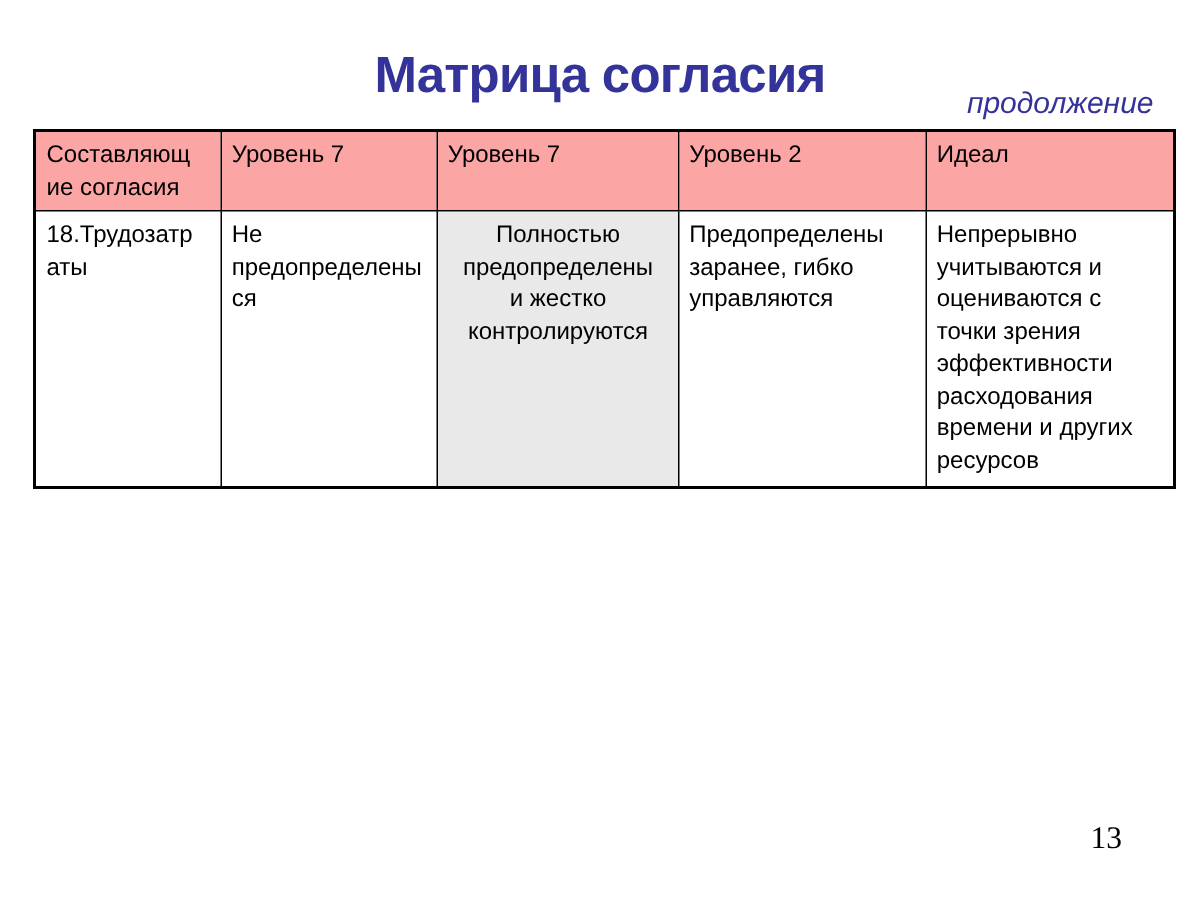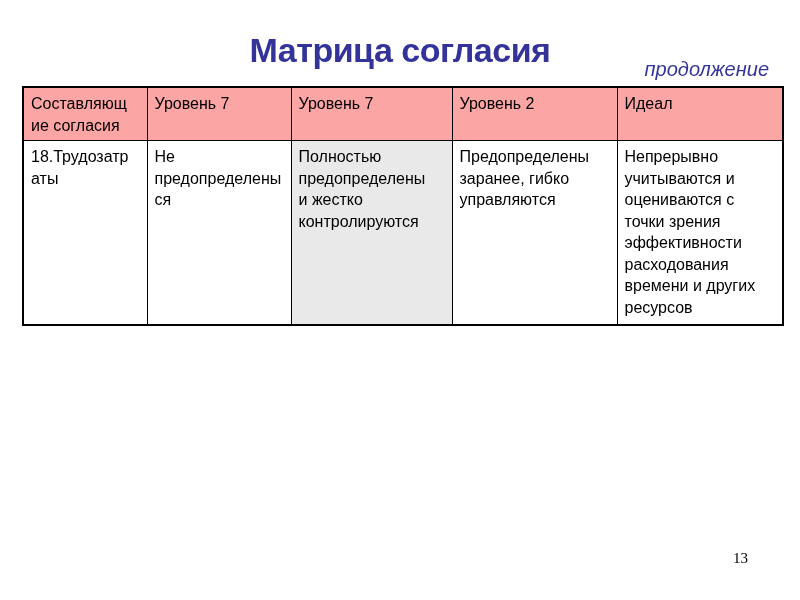--- a/index.html
+++ b/index.html
@@ -48,29 +48,29 @@
     text-align: left;
     padding: 5px 6px 4px 7px;
     font-size: 16px;
     line-height: 21.5px;
     font-weight: normal;
     color: #000000;
     white-space: pre-line;
     overflow: hidden;
   }
   table.matrix thead th { background: #fca5a5; }
-  table.matrix td.col-highlight { background: #e9e9e9; }
+  table.matrix td.col-highlight { background: #e9e9e9; text-align: center; }
   tr.header-row   { height: 50px; }
   tr.row-effort   { height: 184px; }
   tr.row-risk     { height: 220px; }
   .page-number {
     position: absolute;
     top: 546px; right: 52px;
     font-family: "Liberation Serif", serif;
-    font-size: 15px;
+    font-size: 21px;
     line-height: 25px;
     color: #000000;
   }
 </style>
 </head>
 <body>
 
 <div class="slide">
 
   <div class="title">Матрица согласия</div>

